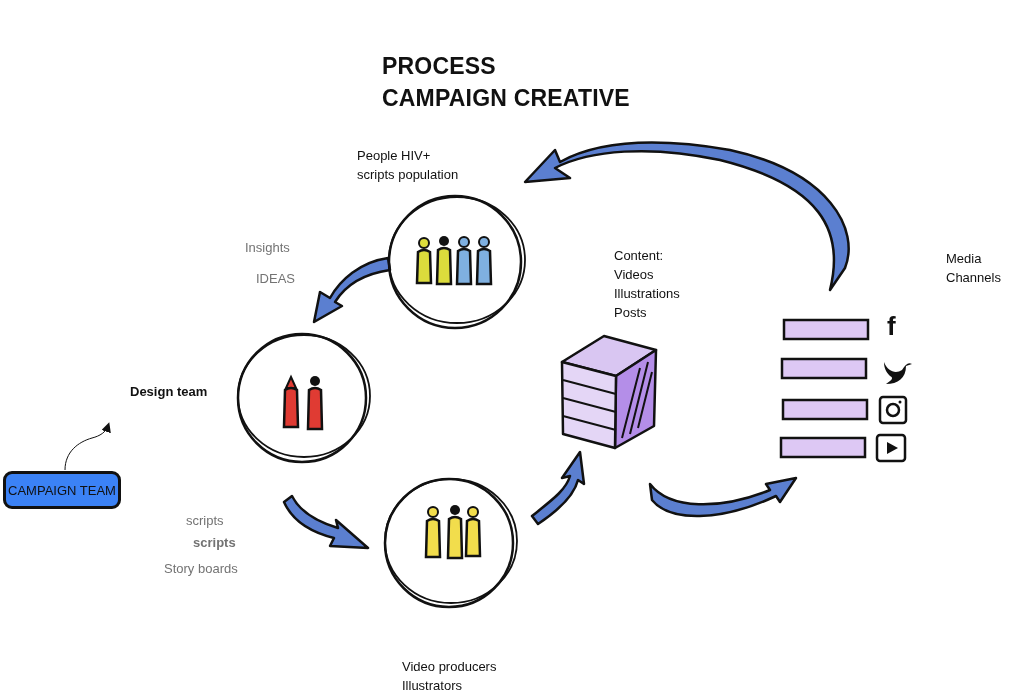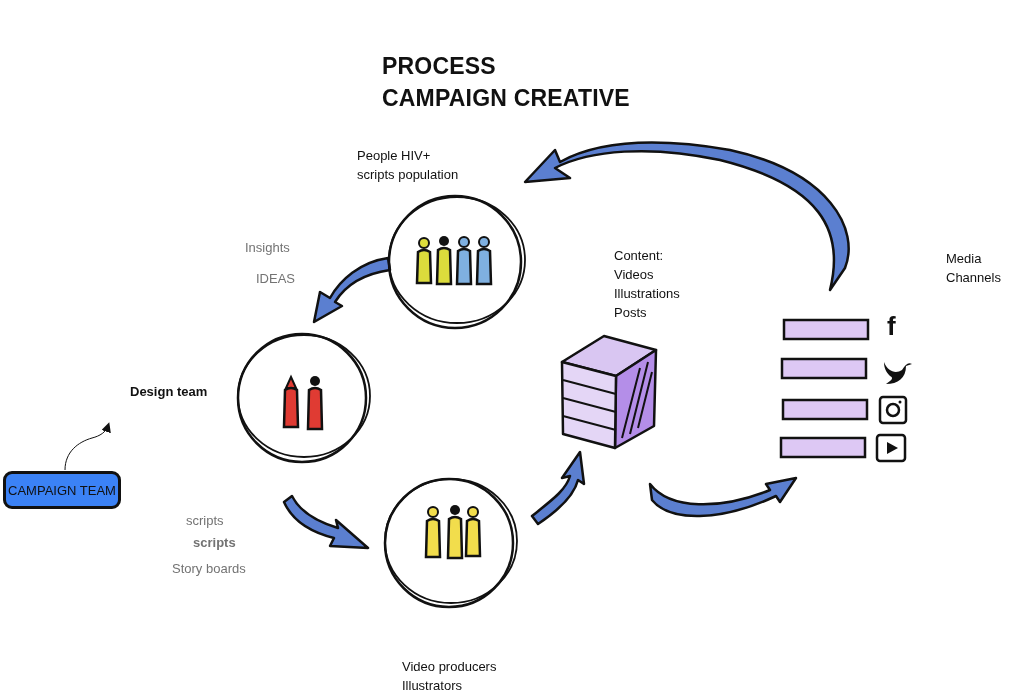--- a/index.html
+++ b/index.html
@@ -150,21 +150,21 @@
 <div class="txt red" style="left:256px; top:269px;text-align:right;">IDEAS</div>
 
 <div class="txt" style="left:130px; top:382px;font-weight:bold;">Design team</div>
 
 <div class="team-box">
   <span>CAMPAIGN TEAM</span>
 </div>
 
 <div class="txt red" style="left:186px; top:511px;">scripts</div>
 <div class="txt red" style="left:193px; top:533px;font-weight:bold;">scripts</div>
-<div class="txt red" style="left:172px; top:559px;">Story boards</div>
+<div class="txt red" style="left:164px; top:559px;">Story boards</div>
 
 <div class="txt" style="left:402px; top:657px;">
   <div>Video producers</div>
   <div>Illustrators</div>
   <div>other</div>
 </div>
 
 <div class="txt" style="left:614px; top:246px;">
   <div>Content:</div>
   <div>Videos</div>

